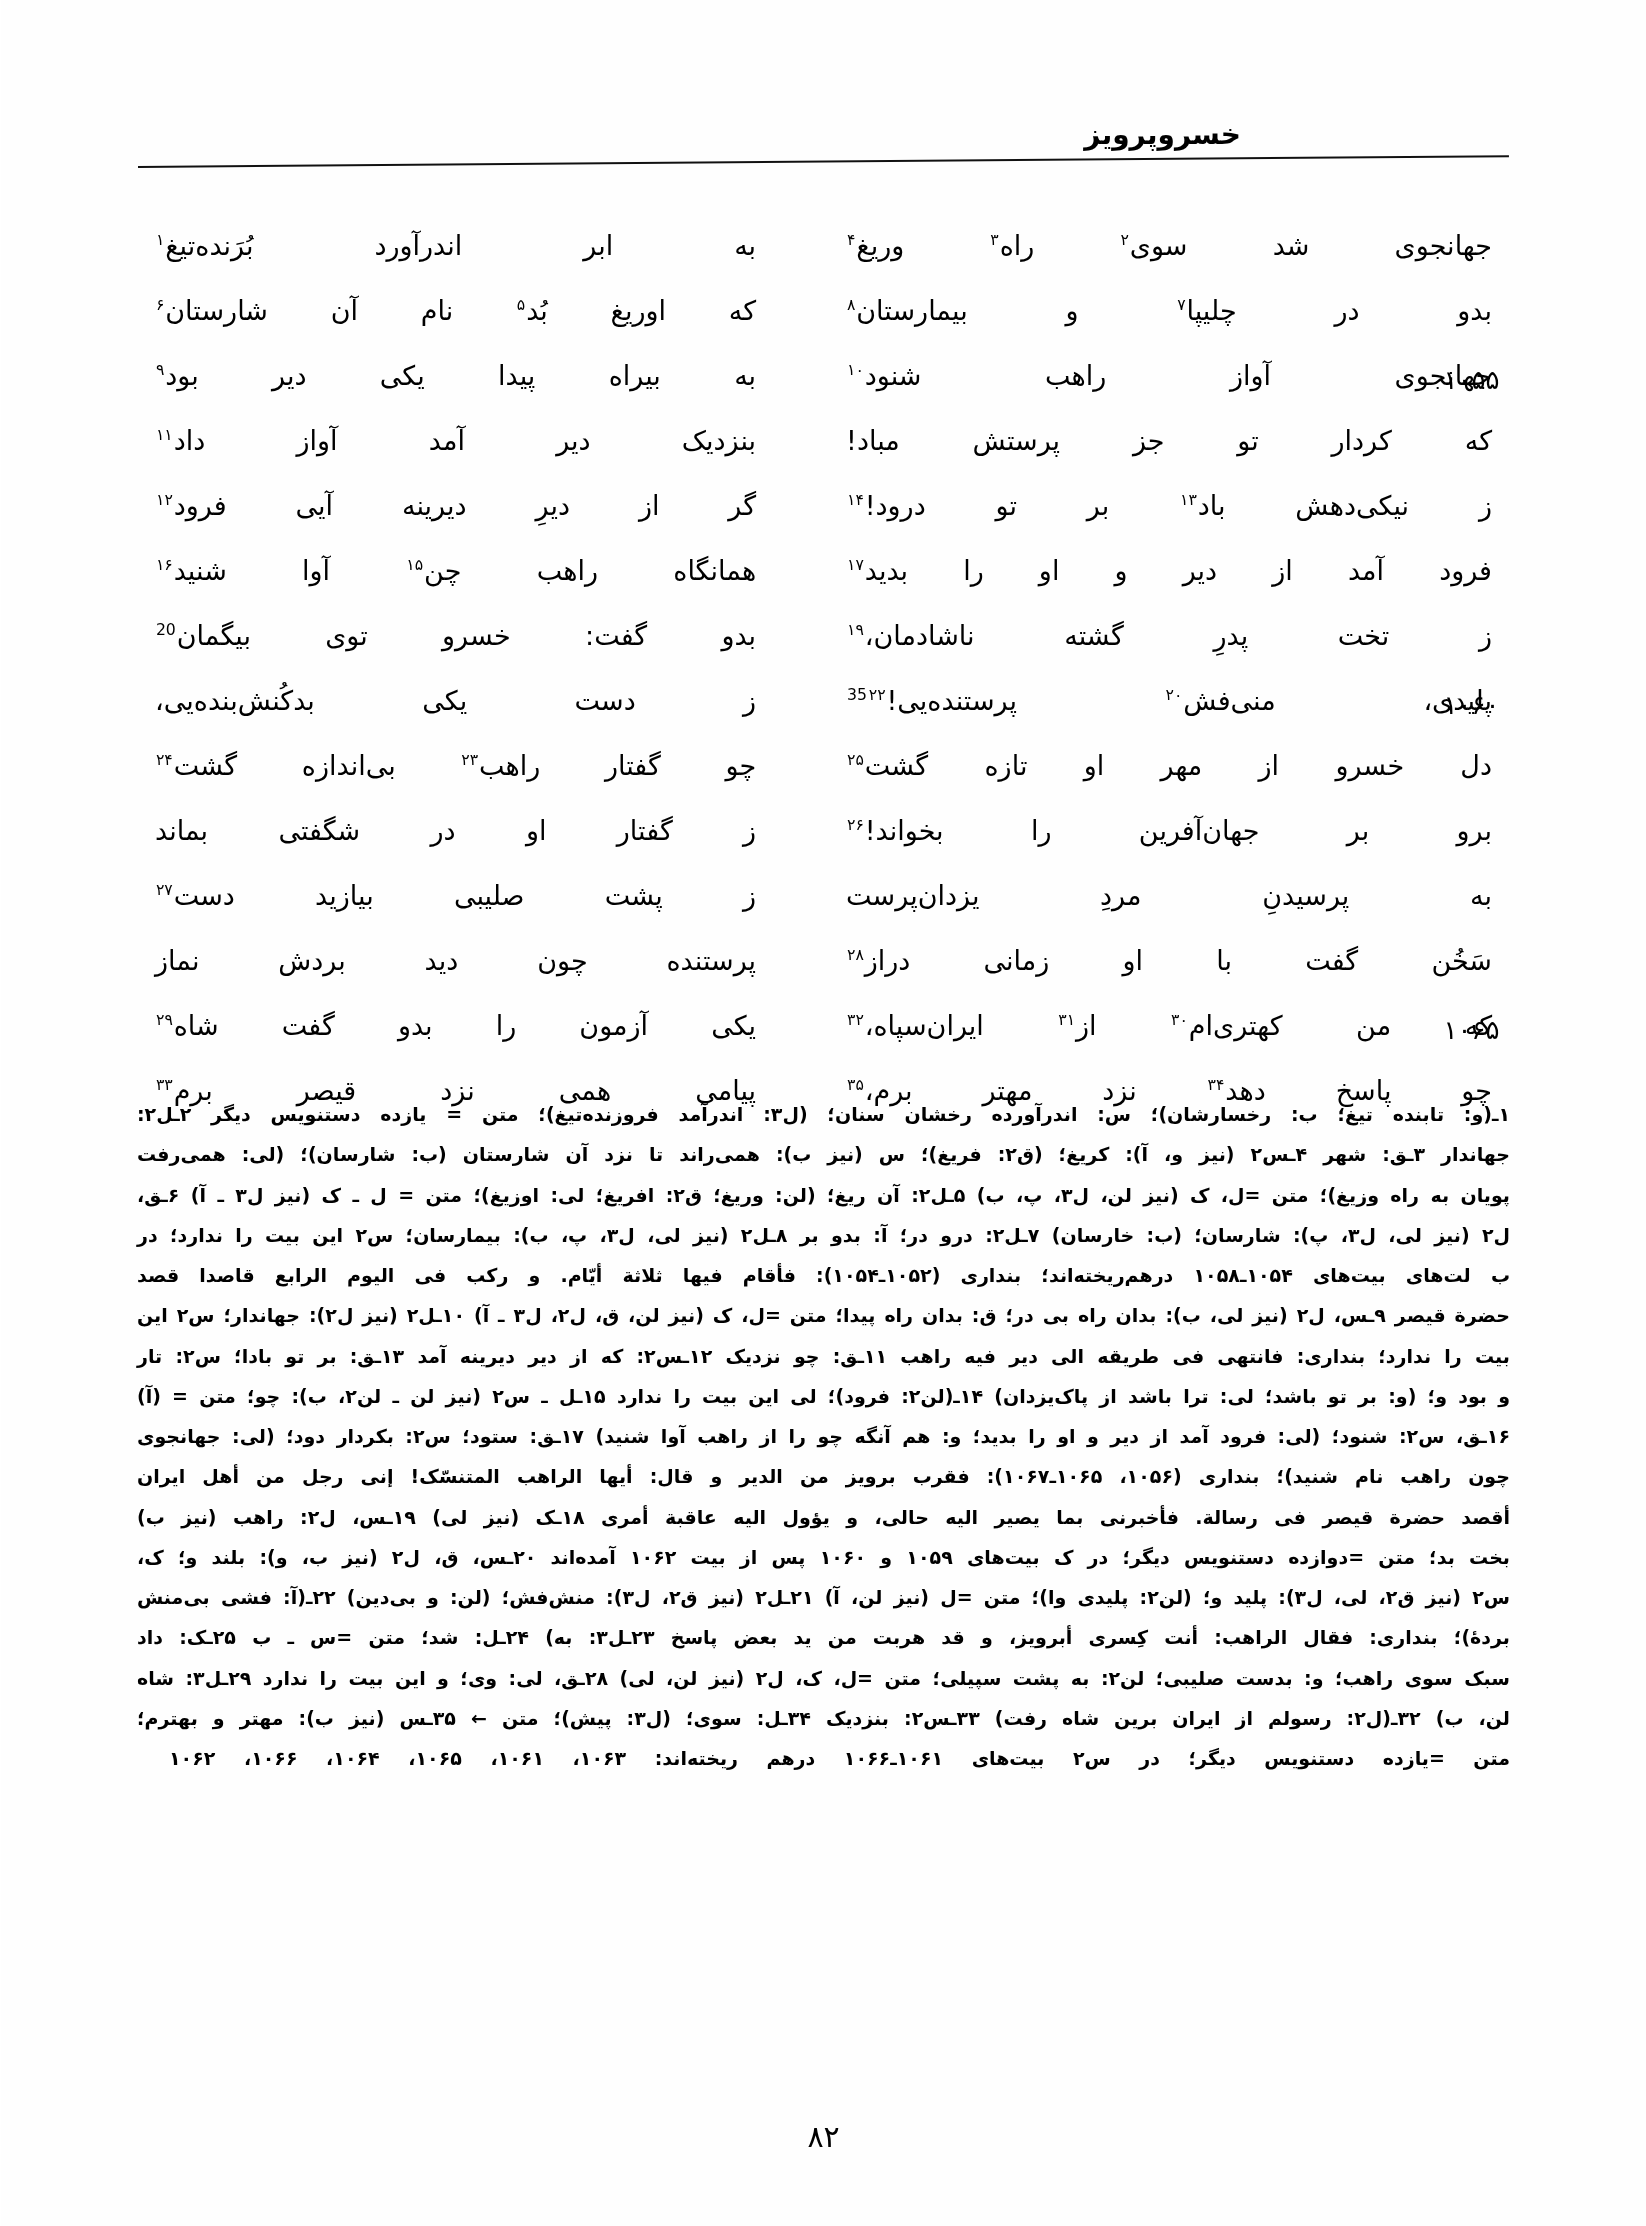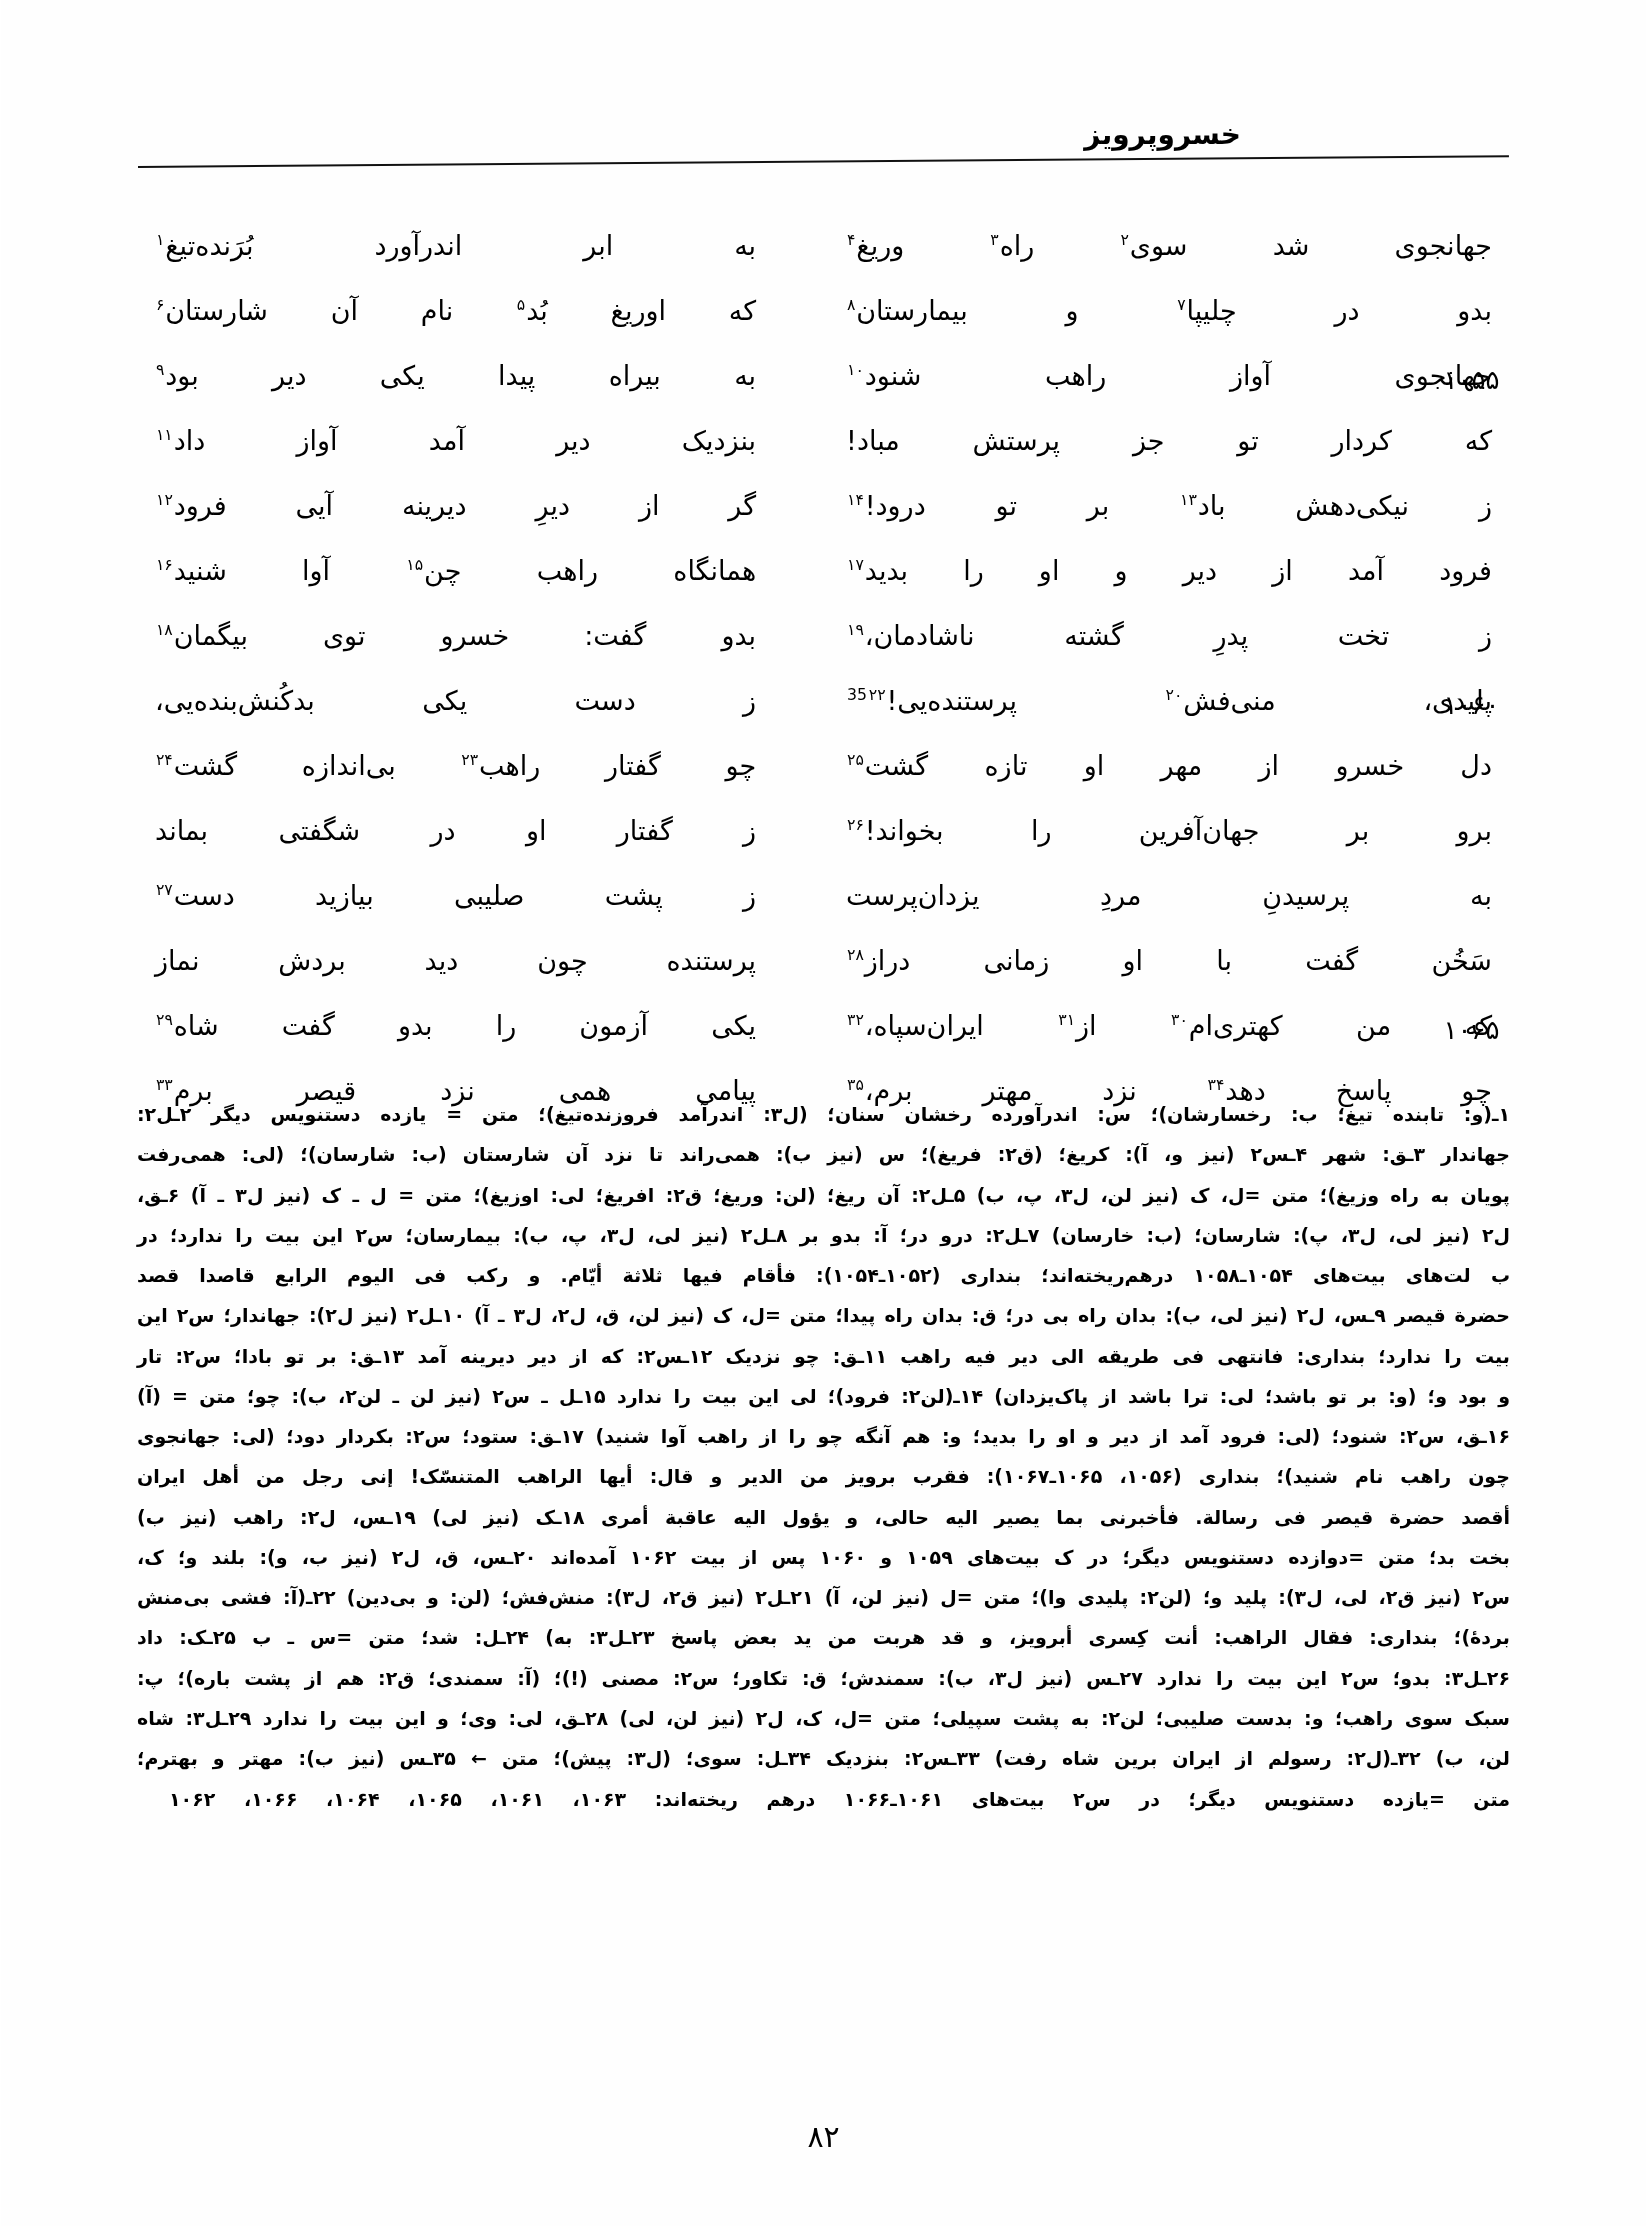--- a/index.html
+++ b/index.html
@@ -283,21 +283,21 @@
             <span class="w">گشته</span>
             <span class="w">ناشادمان،<sup class="note">۱۹</sup></span>
           </div>
         </div>
         <div class="hemistich right">
           <div class="hemistich-inner">
             <span class="w">بدو</span>
             <span class="w">گفت:</span>
             <span class="w">خسرو</span>
             <span class="w">توی</span>
-            <span class="w">بیگمان<sup class="note">۱۸</sup></span>
+            <span class="w">بیگمان<sup class="note">20</sup></span>
           </div>
         </div>
       </div>
       <div class="bayt">
         <div class="hemistich left">
           <div class="hemistich-inner">
             <span class="w">پلیدی،</span>
             <span class="w">منی‌فش<sup class="note">۲۰</sup></span>
             <span class="w">پرستنده‌یی!<sup class="note">35</sup><sup class="note">۲۲</sup></span>
           </div>
@@ -448,21 +448,20 @@
       <p>ب لت‌های بیت‌های ۱۰۵۴ـ۱۰۵۸ درهم‌ریخته‌اند؛ بنداری (۱۰۵۲ـ۱۰۵۴): فأقام فیها ثلاثة أیّام. و رکب فی الیوم الرابع قاصدا قصد</p>
       <p>حضرة قیصر   ۹ـس، ل۲ (نیز لی، ب): بدان راه بی در؛ ق: بدان راه پیدا؛ متن =ل، ک (نیز لن، ق، ل۲، ل۳ ـ آ)   ۱۰ـل۲ (نیز ل۲): جهاندار؛ س۲ این</p>
       <p>بیت را ندارد؛ بنداری: فانتهی فی طریقه الی دیر فیه راهب   ۱۱ـق: چو نزدیک   ۱۲ـس۲: که از دیر دیرینه آمد   ۱۳ـق: بر تو بادا؛ س۲: تار</p>
       <p>و بود و؛ (و: بر تو باشد؛ لی: ترا باشد از پاک‌یزدان)   ۱۴ـ(لن۲: فرود)؛ لی این بیت را ندارد   ۱۵ـل ـ س۲ (نیز لن ـ لن۲، ب): چو؛ متن = (آ)</p>
       <p>۱۶ـق، س۲: شنود؛ (لی: فرود آمد از دیر و او را بدید؛ و: هم آنگه چو را از راهب آوا شنید)   ۱۷ـق: ستود؛ س۲: بکردار دود؛ (لی: جهانجوی</p>
       <p>چون راهب نام شنید)؛ بنداری (۱۰۵۶، ۱۰۶۵ـ۱۰۶۷): فقرب برویز من الدیر و قال: أیها الراهب المتنسّک! إنی رجل من أهل ایران</p>
       <p>أقصد حضرة قیصر فی رسالة. فأخبرنی بما یصیر الیه حالی، و یؤول الیه عاقبة أمری   ۱۸ـک (نیز لی)   ۱۹ـس، ل۲: راهب   (نیز ب)</p>
       <p>بخت بد؛ متن =دوازده دستنویس دیگر؛ در ک بیت‌های ۱۰۵۹ و ۱۰۶۰ پس از بیت ۱۰۶۲ آمده‌اند   ۲۰ـس، ق، ل۲ (نیز ب، و): بلند و؛ ک،</p>
       <p>س۲ (نیز ق۲، لی، ل۳): پلید و؛ (لن۲: پلیدی وا)؛ متن =ل (نیز لن، آ)   ۲۱ـل۲ (نیز ق۲، ل۳): منش‌فش؛ (لن: و بی‌دین)   ۲۲ـ(آ: فشی بی‌منش</p>
       <p>بردهٔ)؛ بنداری: فقال الراهب: أنت کِسری أبرویز، و قد هربت من ید بعض پاسخ   ۲۳ـل۳: به)   ۲۴ـل: شد؛ متن =س ـ ب   ۲۵ـک: داد</p>
-      <p>۲۶ـل۳: بدو؛ س۲ این بیت را ندارد   ۲۷ـس (نیز ل۳، ب): سمندش؛ ق: تکاور؛ س۲: مصنی (!)؛ (آ: سمندی؛ ق۲: هم از پشت باره)؛ پ:</p>
       <p>سبک سوی راهب؛ و: بدست صلیبی؛ لن۲: به پشت سپیلی؛ متن =ل، ک، ل۲ (نیز لن، لی)   ۲۸ـق، لی: وی؛ و این بیت را ندارد   ۲۹ـل۳: شاه</p>
       <p>لن، ب)   ۳۲ـ(ل۲: رسولم از ایران برین شاه رفت)   ۳۳ـس۲: بنزدیک   ۳۴ـل: سوی؛ (ل۳: پیش)؛ متن ←   ۳۵ـس (نیز ب): مهتر و بهترم؛</p>
       <p class="last">متن =یازده دستنویس دیگر؛ در س۲ بیت‌های ۱۰۶۱ـ۱۰۶۶ درهم ریخته‌اند: ۱۰۶۳، ۱۰۶۱، ۱۰۶۵، ۱۰۶۴، ۱۰۶۶، ۱۰۶۲</p>
     </div>
 
   <div class="folio">۸۲</div>
 
 </div>
 
 

